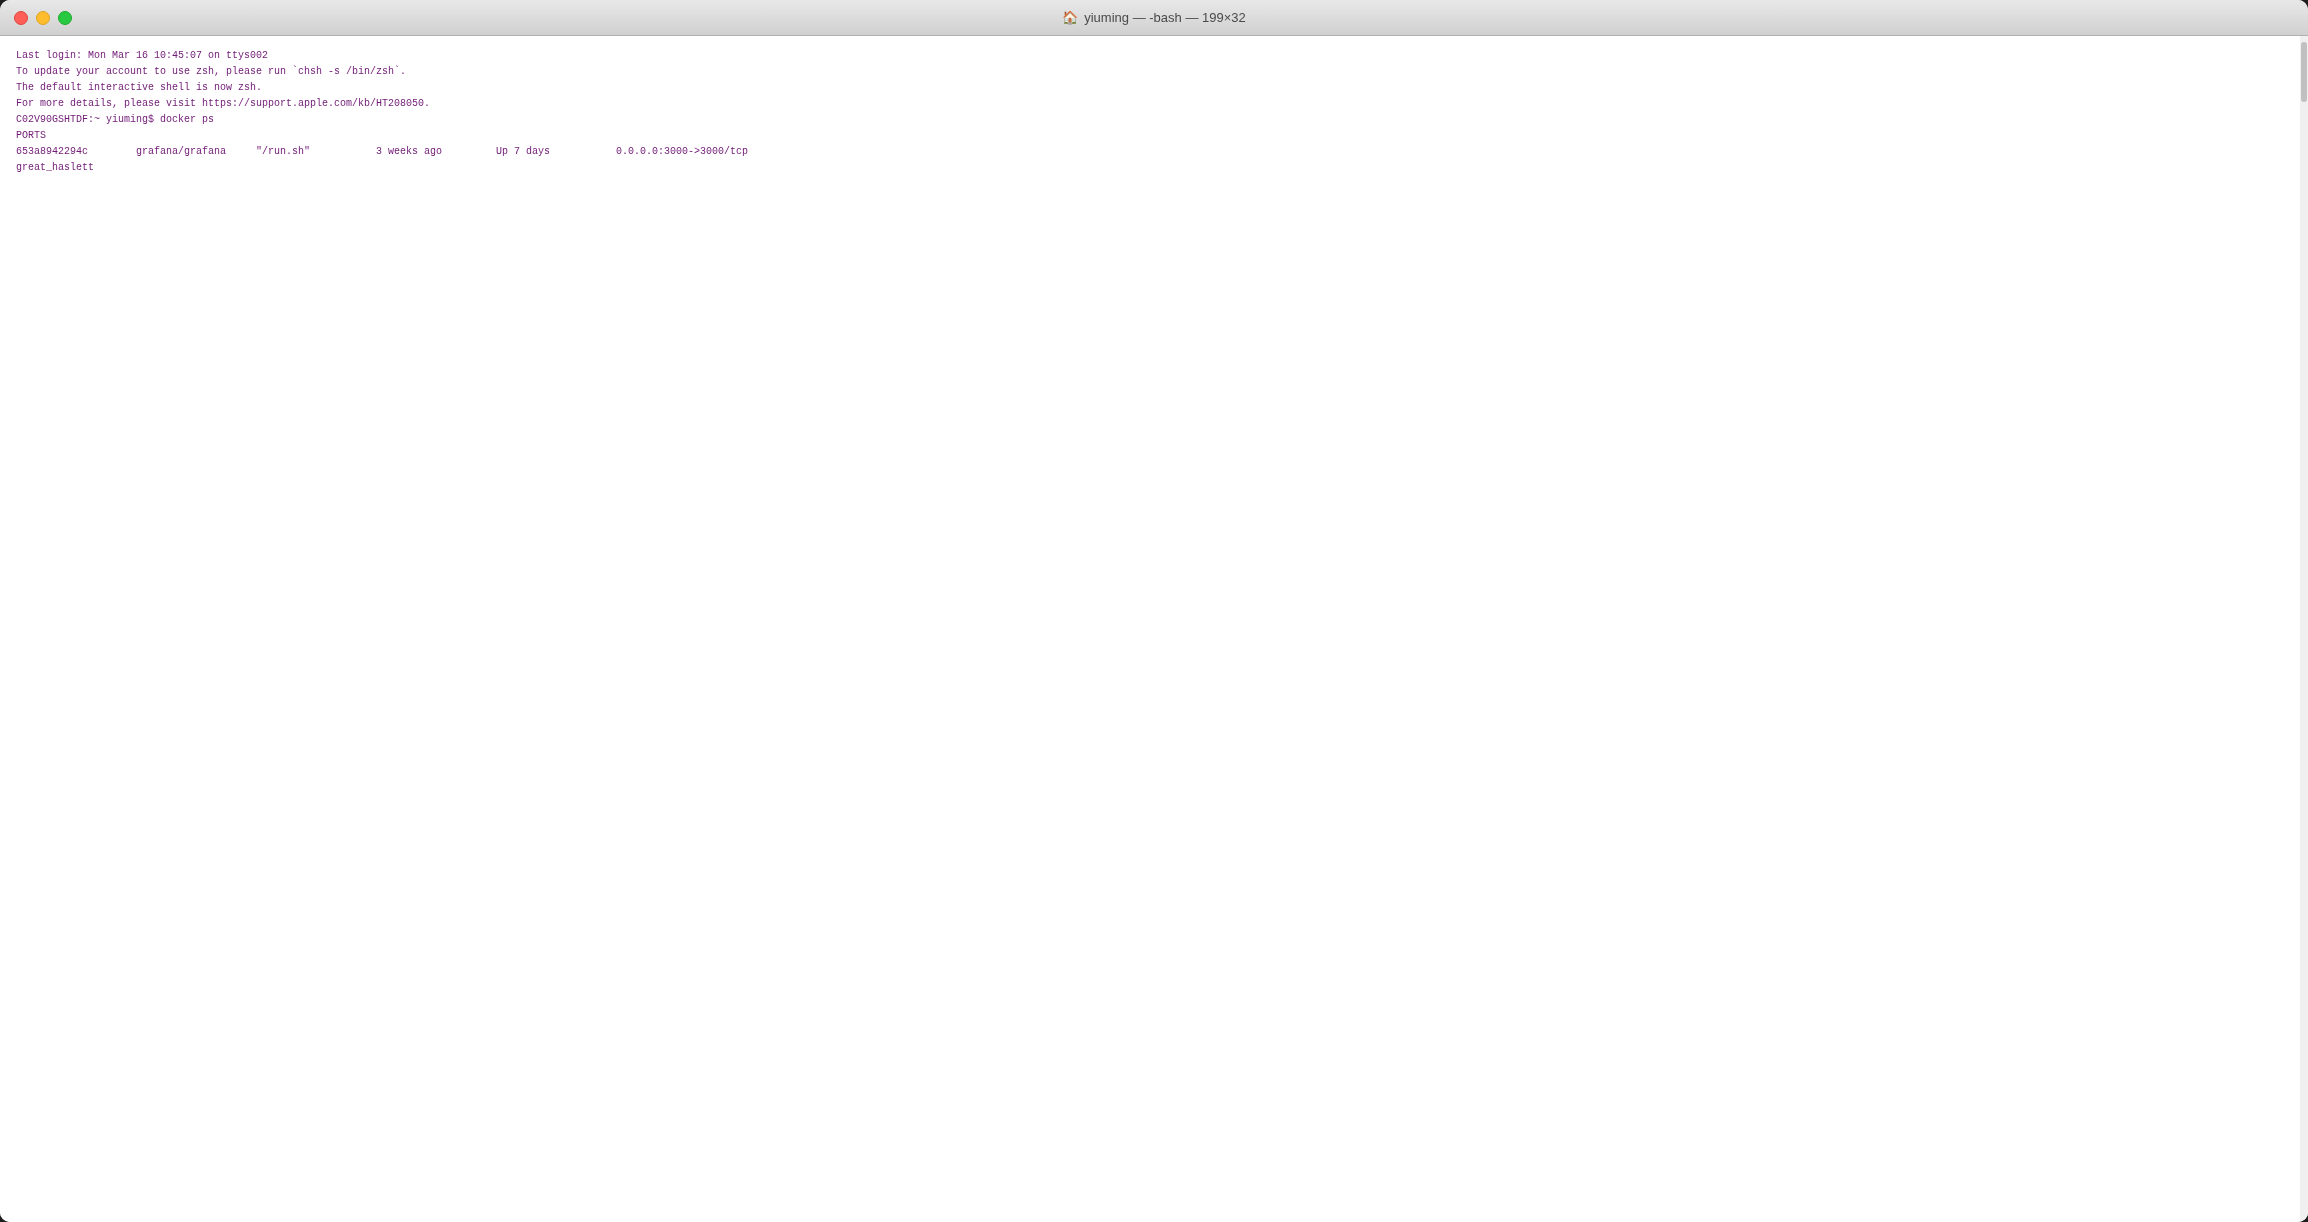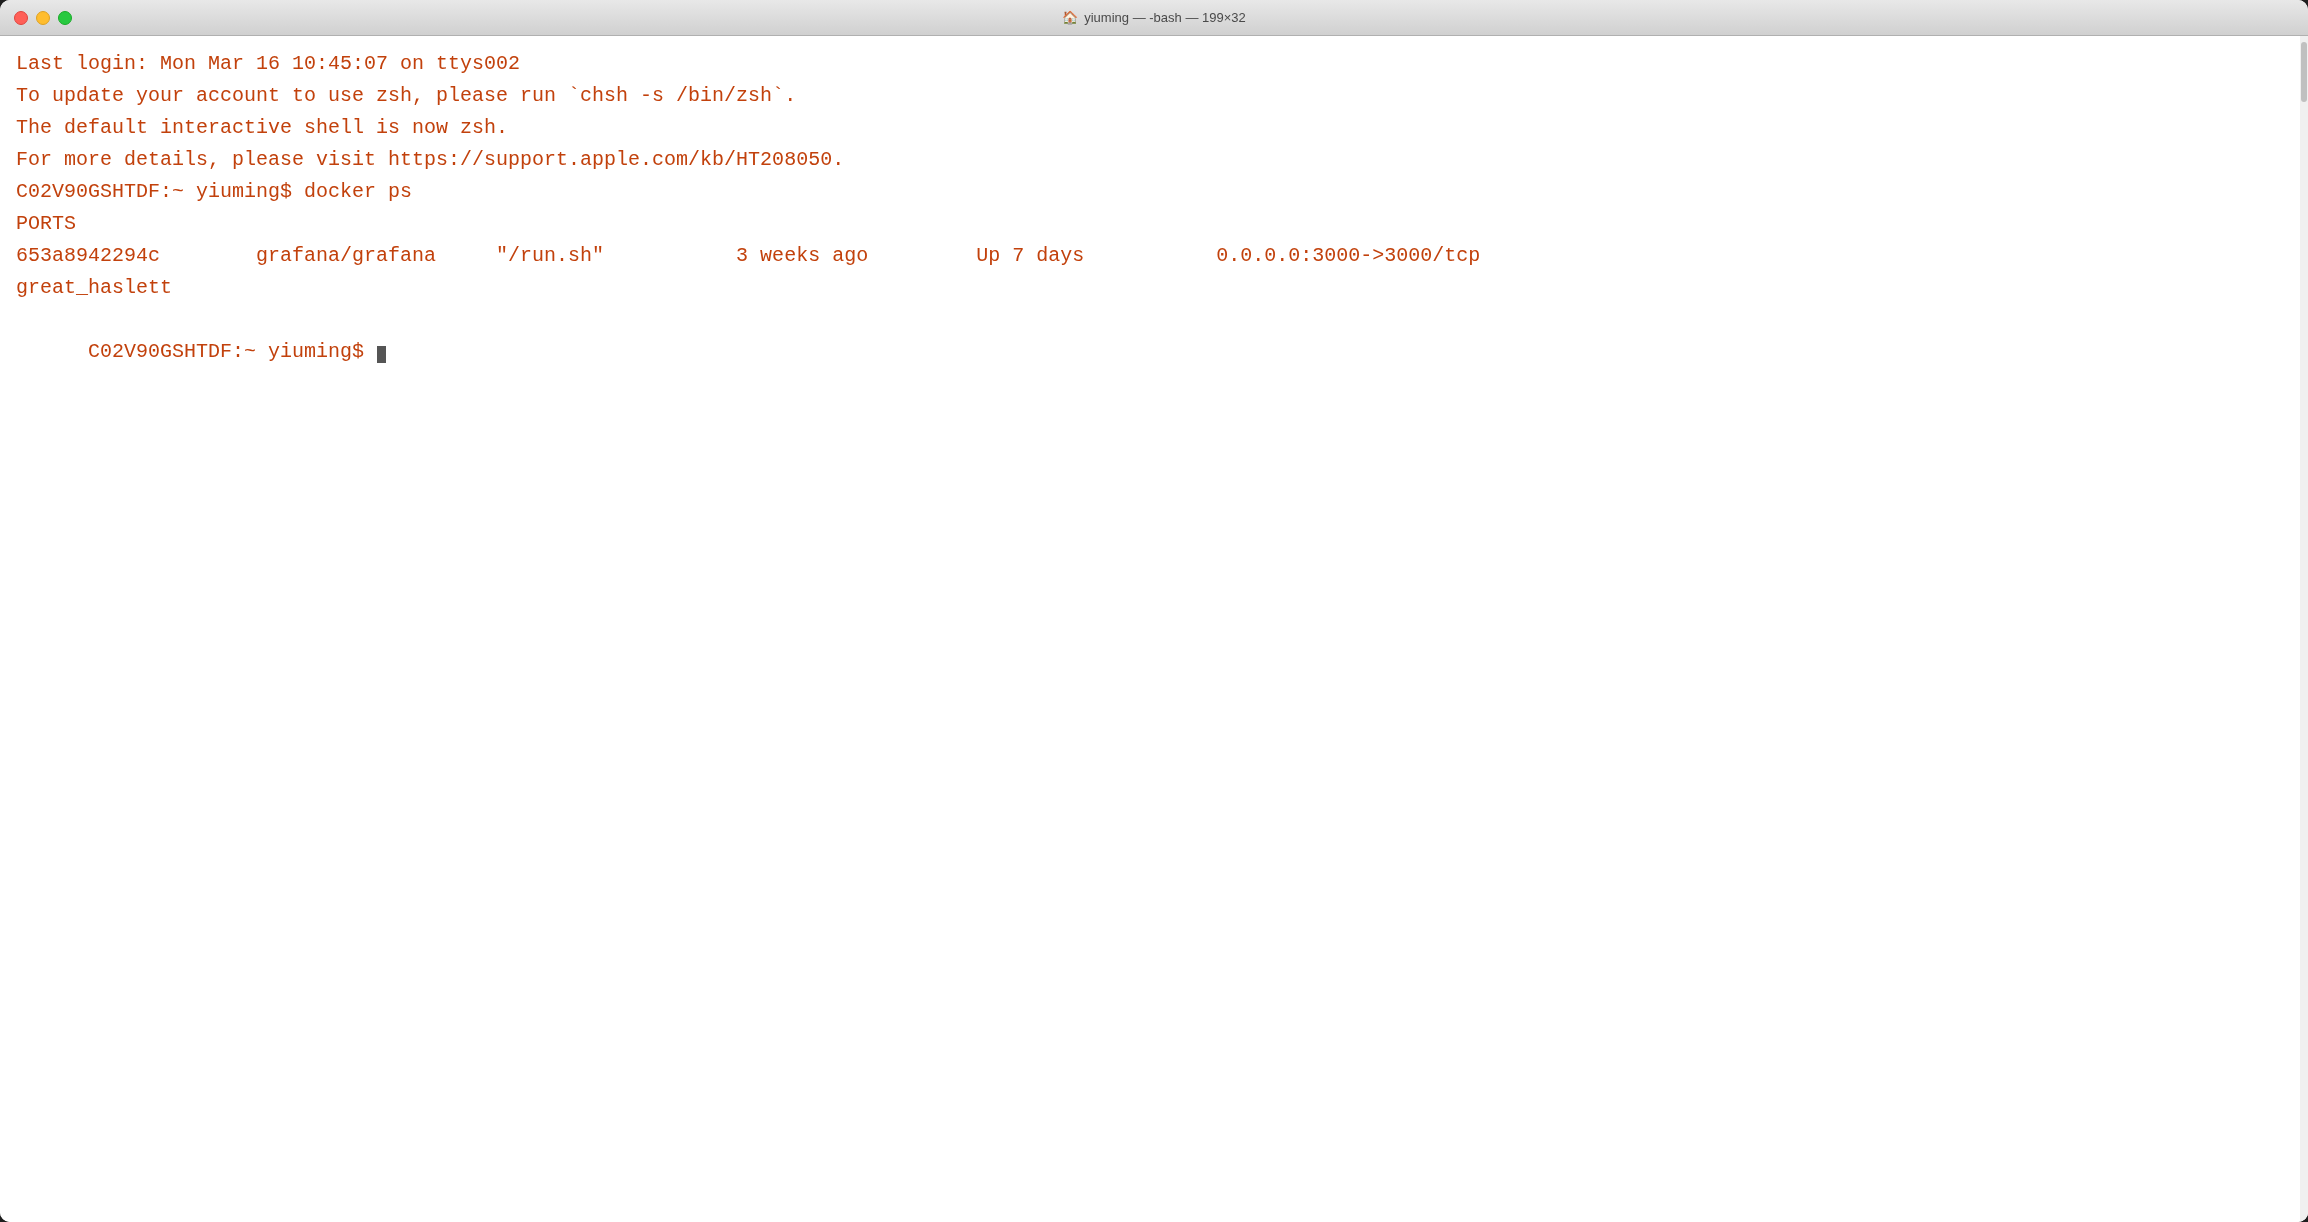--- a/index.html
+++ b/index.html
@@ -88,23 +88,23 @@
       align-items: center;
       justify-content: center;
     }
 
     .terminal-body {
       flex: 1;
       background: #ffffff;
       padding: 12px 16px;
       overflow: hidden;
       font-family: 'Menlo', 'Monaco', 'Courier New', monospace;
-      font-size: 20px;
+      font-size: 10px;
       line-height: 1.6;
-      color: #c2410c;
+      color: #701a75;
     }
 
     .terminal-line {
       white-space: pre;
       display: block;
     }
 
     .cursor {
       display: inline-block;
       width: 9px;
@@ -156,23 +156,20 @@
 
     <span class="terminal-line">Last login: Mon Mar 16 10:45:07 on ttys002</span>
     <span class="terminal-line"></span>
     <span class="terminal-line">To update your account to use zsh, please run `chsh -s /bin/zsh`.</span>
     <span class="terminal-line">The default interactive shell is now zsh.</span>
     <span class="terminal-line">For more details, please visit https://support.apple.com/kb/HT208050.</span>
     <span class="terminal-line">C02V90GSHTDF:~ yiuming$ docker ps</span>
     <span class="terminal-line">PORTS</span>
     <span class="terminal-line">653a8942294c        grafana/grafana     "/run.sh"           3 weeks ago         Up 7 days           0.0.0.0:3000-&gt;3000/tcp</span>
     <span class="terminal-line">great_haslett</span>
-    <span class="terminal-line">
-      <span>C02V90GSHTDF:~ yiuming$ </span><span class="cursor"></span>
-    </span>
 
   </div>
 
   <div class="right-edge">
     <div class="scrollbar-thumb"></div>
   </div>
 
 </div>
 
 </body></html>

